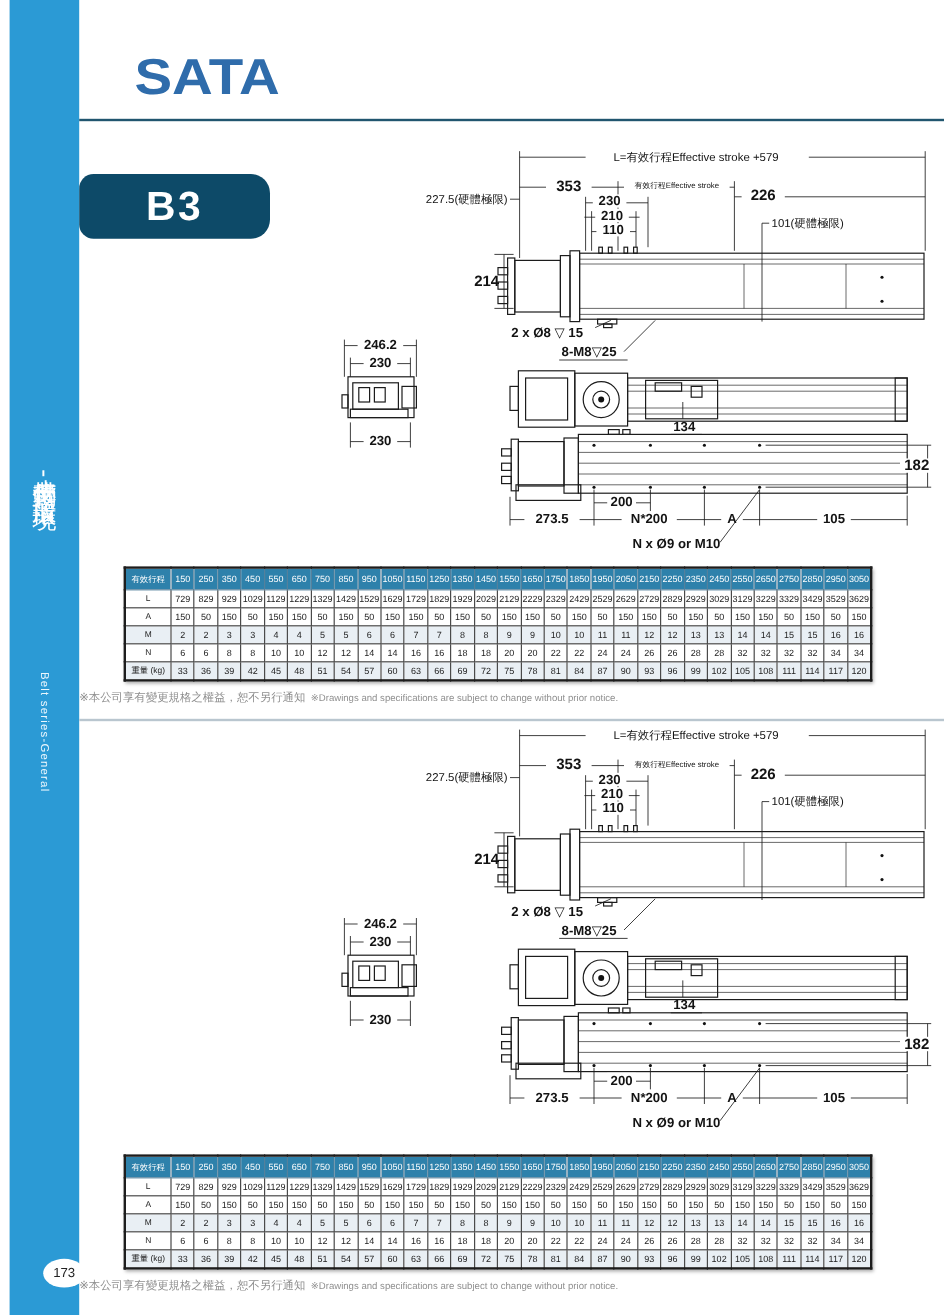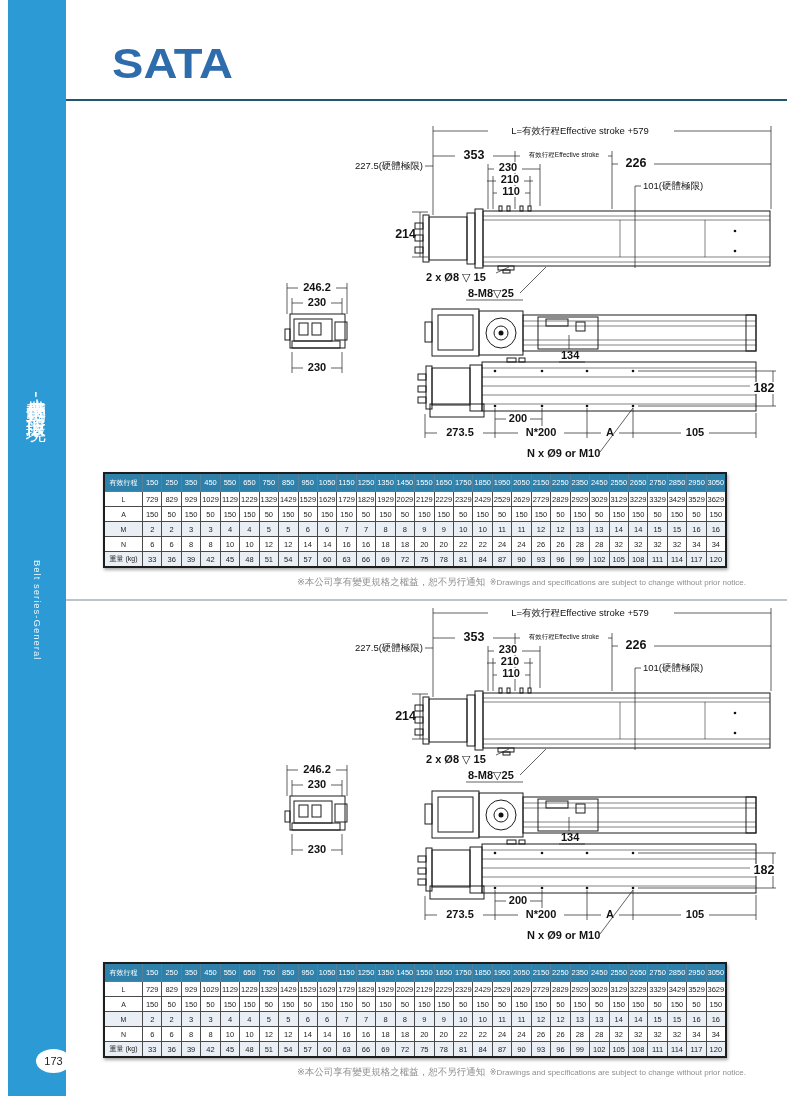--- a/index.html
+++ b/index.html
@@ -51,40 +51,41 @@
   table.spec{border-collapse:collapse;table-layout:fixed;width:624px;border:2px solid #1d1d1d;
              box-shadow:1px 2px 3px rgba(0,0,0,.35);background:#fff;}
   table.spec th,table.spec td{border:1px solid #4a4a4a;padding:0;text-align:center;
              font-size:7.5px;height:14px;overflow:hidden;white-space:nowrap;color:#222;}
   table.spec thead th{background:#2e81ab;color:#fff;border-color:#54809c;height:17px;font-weight:normal;}
   table.spec th.corner{width:37px;font-size:7px;}
   table.spec td.rowlabel{font-size:7px;}
   table.spec tr.stripe td{background:#e9eff4;}
 
   
-  .note{position:absolute;left:66px;width:680px;text-align:right;color:#8f8f8f;}
+  .note{position:absolute;left:66px;width:680px;text-align:left;color:#8f8f8f;}
   #note-b3{top:571px}
   #note-b4{top:1061px}
   .note .zh{font-size:9.5px}
   .note .en{font-size:8px}
 </style>
 </head>
 <body>
 
 <div class="page">
 
   <div class="sidebar">
     <div class="side-zh">皮帶傳動-一般環境</div>
     <div class="side-en">Belt series-General</div>
     <div class="pagenum">173</div>
   </div>
 
   <div class="logo">SATA</div>
   <div class="toprule"></div>
 
+  <div class="badge" id="badge-b3">B3</div>
   <div class="drawing-slot" id="dwg-b3">
   <svg class="dwg" viewBox="0 0 507 352" width="507" height="352">
 
     <g>
       <rect class="s" x="203" y="95" width="287" height="55"></rect>
       <line class="t" x1="203" y1="100" x2="490" y2="100"></line>
       <line class="t" x1="203" y1="104" x2="490" y2="104"></line>
       <line class="t" x1="203" y1="141" x2="490" y2="141"></line>
       <line class="t" x1="203" y1="146" x2="490" y2="146"></line>
       <line class="t" x1="340" y1="104" x2="340" y2="141"></line>

